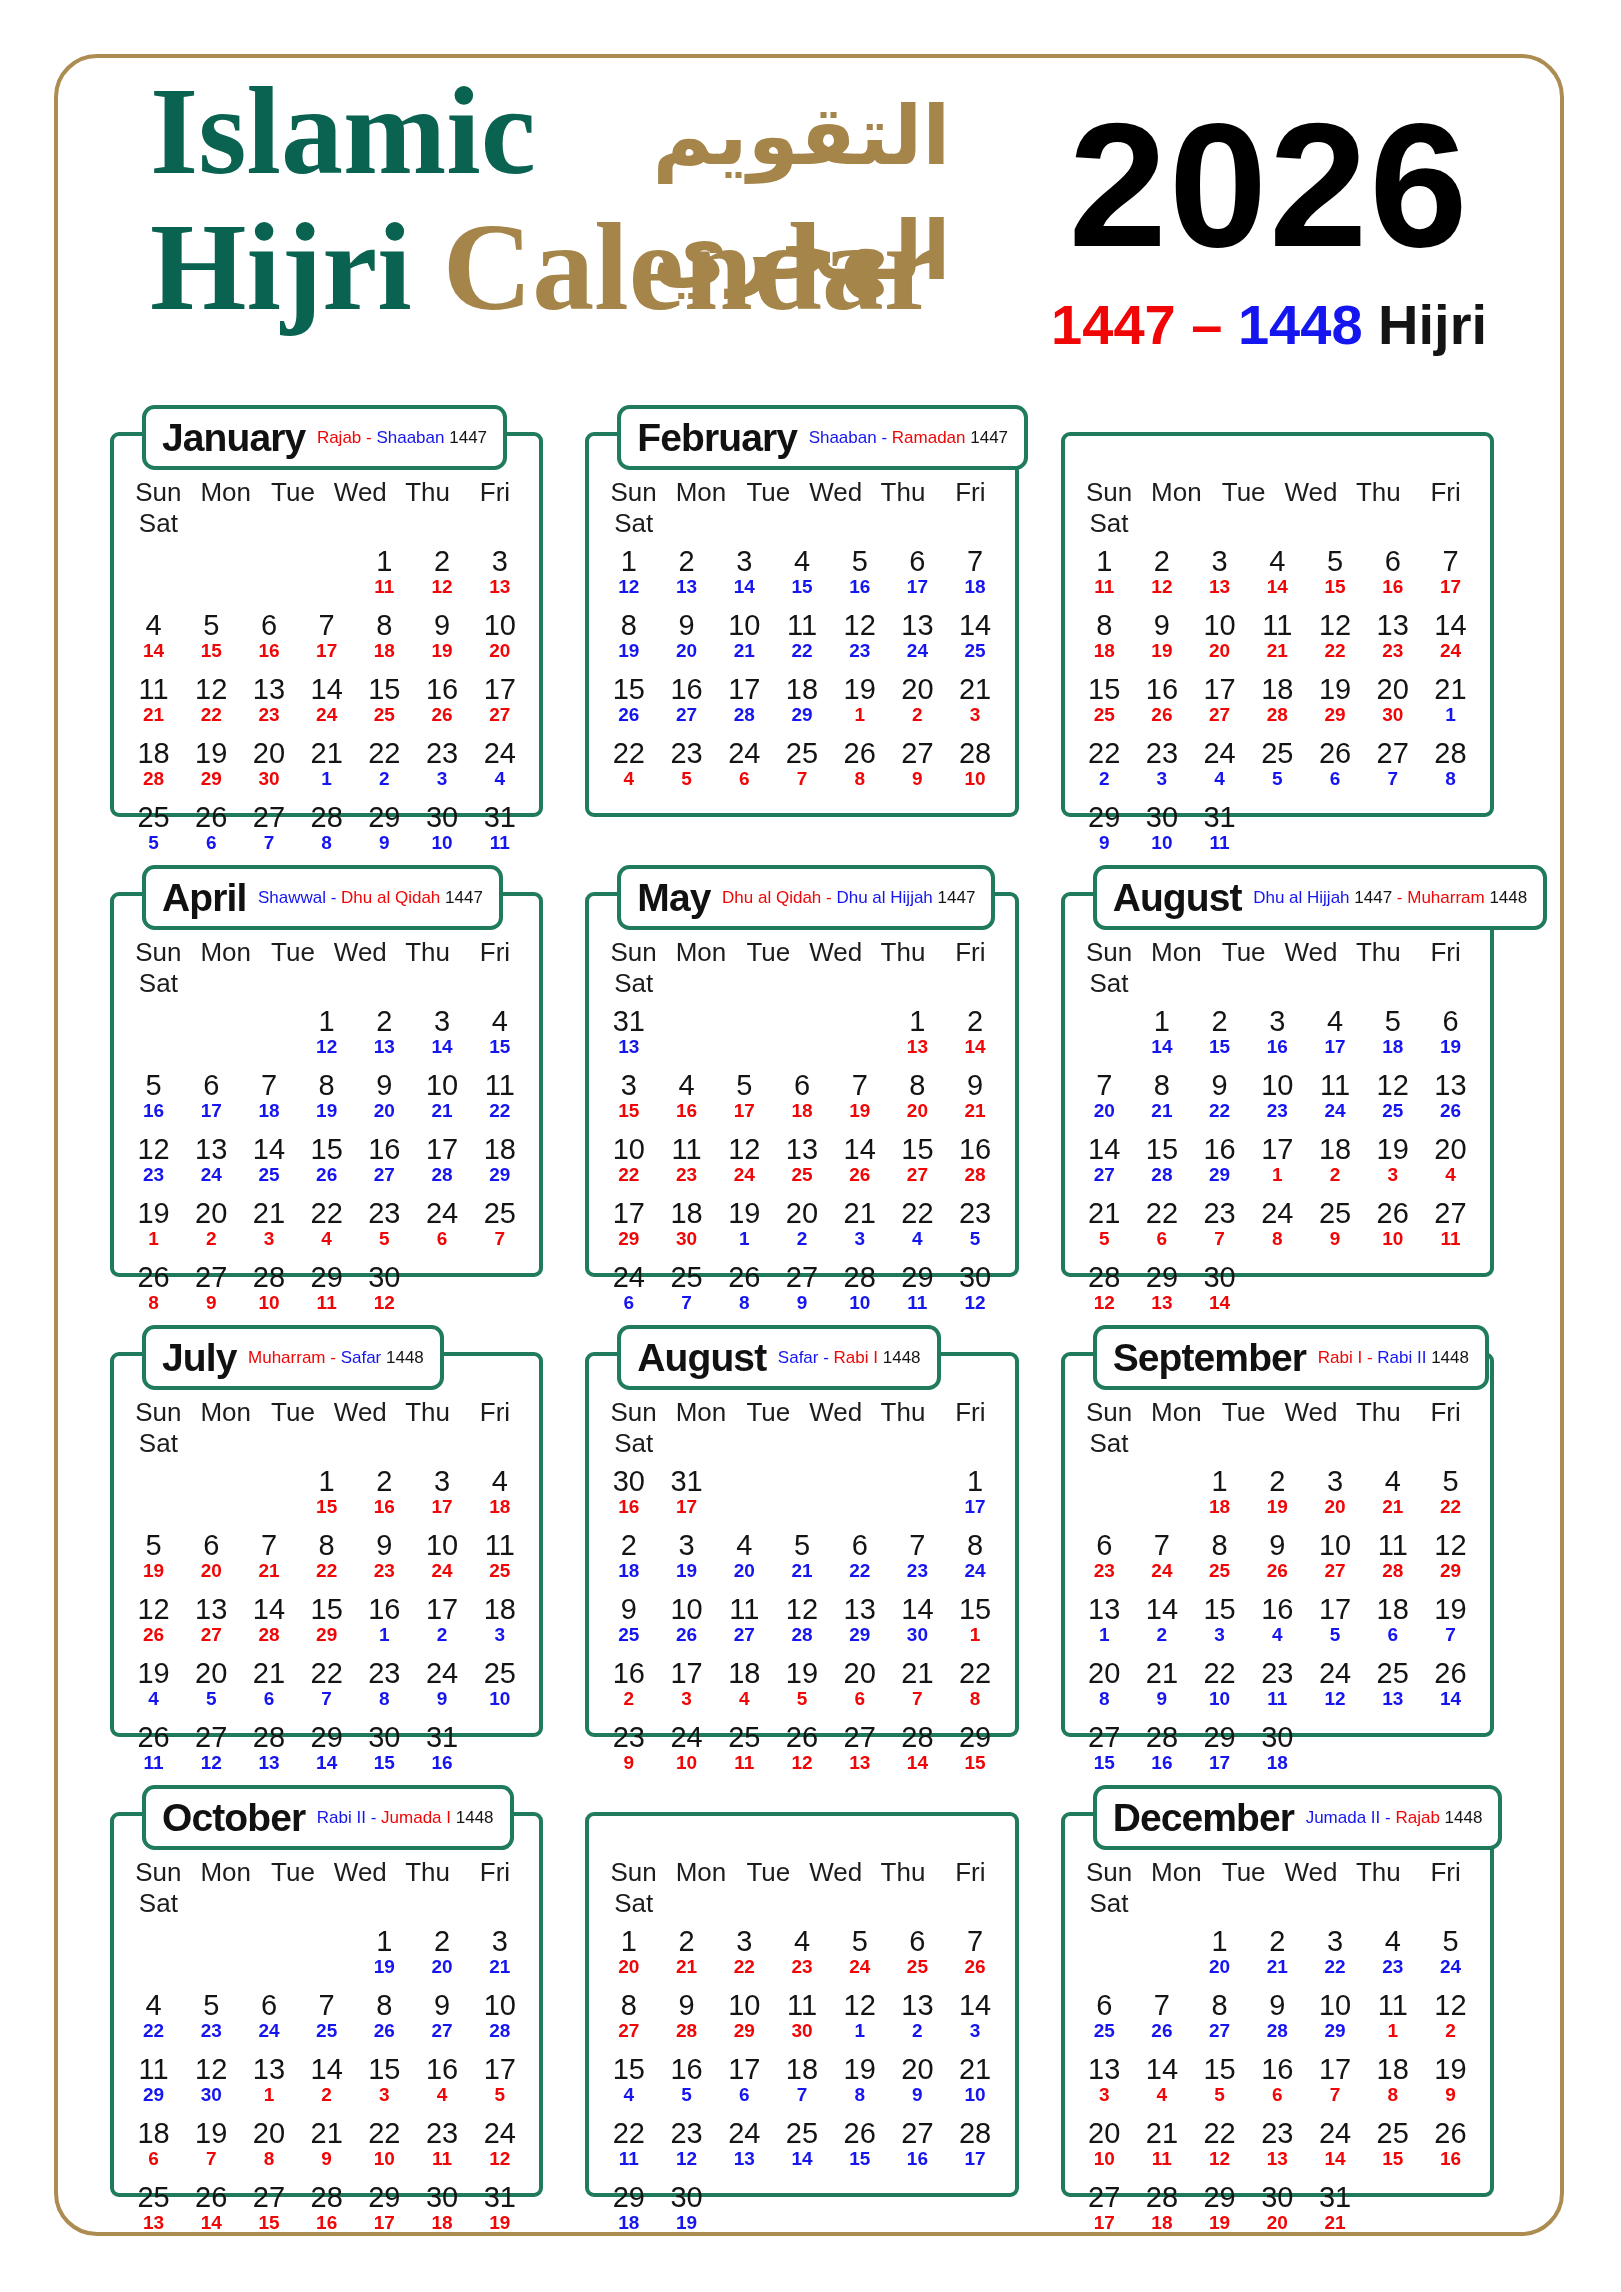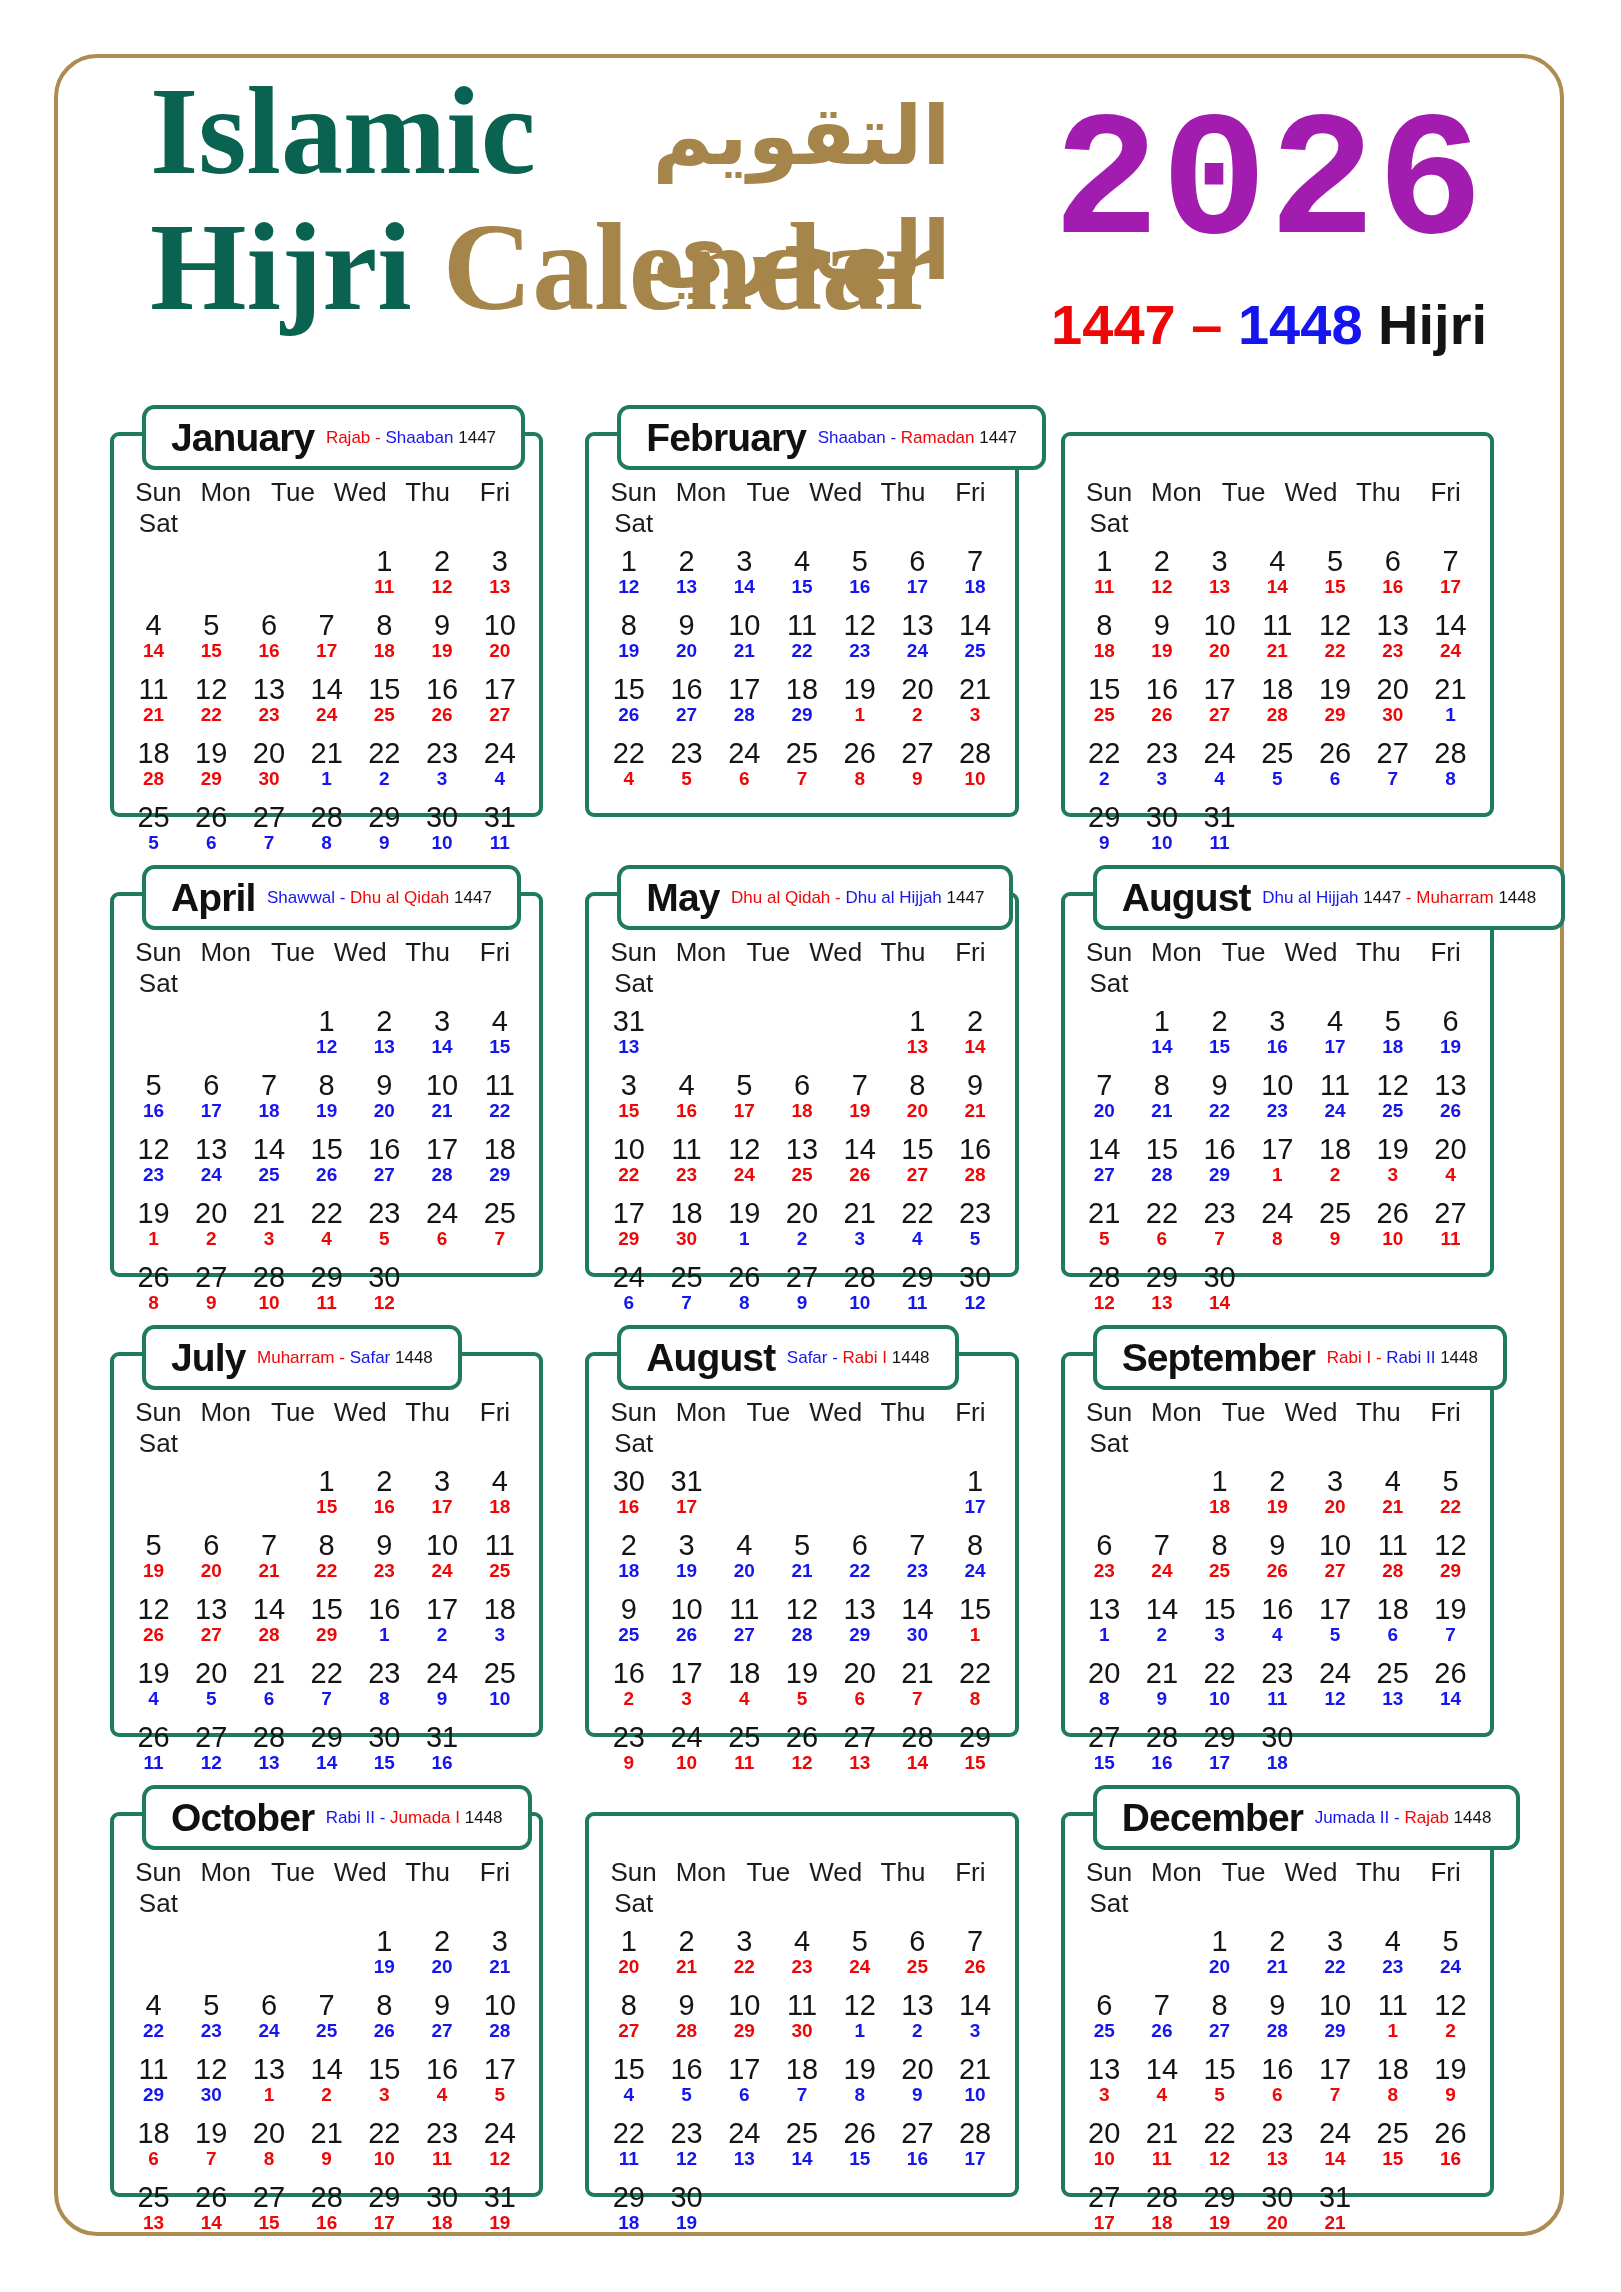--- a/index.html
+++ b/index.html
@@ -8,32 +8,32 @@
   .gold-frame{position:absolute;left:54px;top:54px;right:57px;bottom:57px;
       border:4.5px solid #AC8C50;border-radius:43px;pointer-events:none;}
   
   .brand{position:absolute;left:150px;top:64px;line-height:1.1;
       font-family:"Liberation Serif",serif;font-weight:700;font-size:124px;color:#0A6350;}
   .brand .gold{color:#A5854A;}
   .calligraphy{position:absolute;left:627px;top:79px;width:349px;height:287px;
       direction:rtl;text-align:center;color:#A5854A;font-weight:700;
       font-size:82px;line-height:1.4;font-family:"DejaVu Sans",sans-serif;}
   .year-block{position:absolute;right:134px;top:97px;text-align:center;}
-  .year{font-family:Liberation Mono, monospace;font-weight:700;font-size:177px;
-      line-height:1;color:#a21caf;letter-spacing:1.8px;}
+  .year{font-family:Liberation Sans, sans-serif;font-weight:700;font-size:177px;
+      line-height:1;color:#000000;letter-spacing:1.8px;}
   .hijri-range{margin-top:18px;font-size:56px;font-weight:700;color:#000;}
   
   .months{position:absolute;left:110px;top:405px;width:1384px;
       display:grid;grid-template-columns:repeat(3,1fr);column-gap:42px;row-gap:48px;}
   .month{position:relative;padding-top:27px;}
   .mbox{box-sizing:border-box;border:4.5px solid #1F7A5E;border-radius:9px;
       height:385px;background:#fff;}
   .mtab{position:absolute;top:0;left:32px;z-index:2;background:#fff;
       border:4.5px solid #1F7A5E;border-radius:12.5px;height:57px;
-      display:inline-flex;align-items:center;padding:0 25px;white-space:nowrap;}
+      display:inline-flex;align-items:center;padding:0 16px;white-space:nowrap;}
   .mname{font-size:39px;font-weight:900;color:#111;letter-spacing:-0.9px;}
   .msub{margin-left:11.6px;font-size:17px;font-weight:400;letter-spacing:0;}
   .wdrow{display:grid;grid-template-columns:repeat(6,1fr);margin:41px 10.7px 0 10.7px;
       text-align:center;font-size:26px;color:#1c1c1c;}
   .weeks{display:grid;grid-template-columns:repeat(7,1fr);grid-auto-rows:64px;
       margin:3.6px 10.7px 0 10.7px;}
   .cell{text-align:center;padding-top:3.6px;}
   .g{font-size:29px;color:#141414;line-height:1.05;}
   .h{font-size:19px;font-weight:700;line-height:1.1;}
   .c-r{color:#F00606;}

